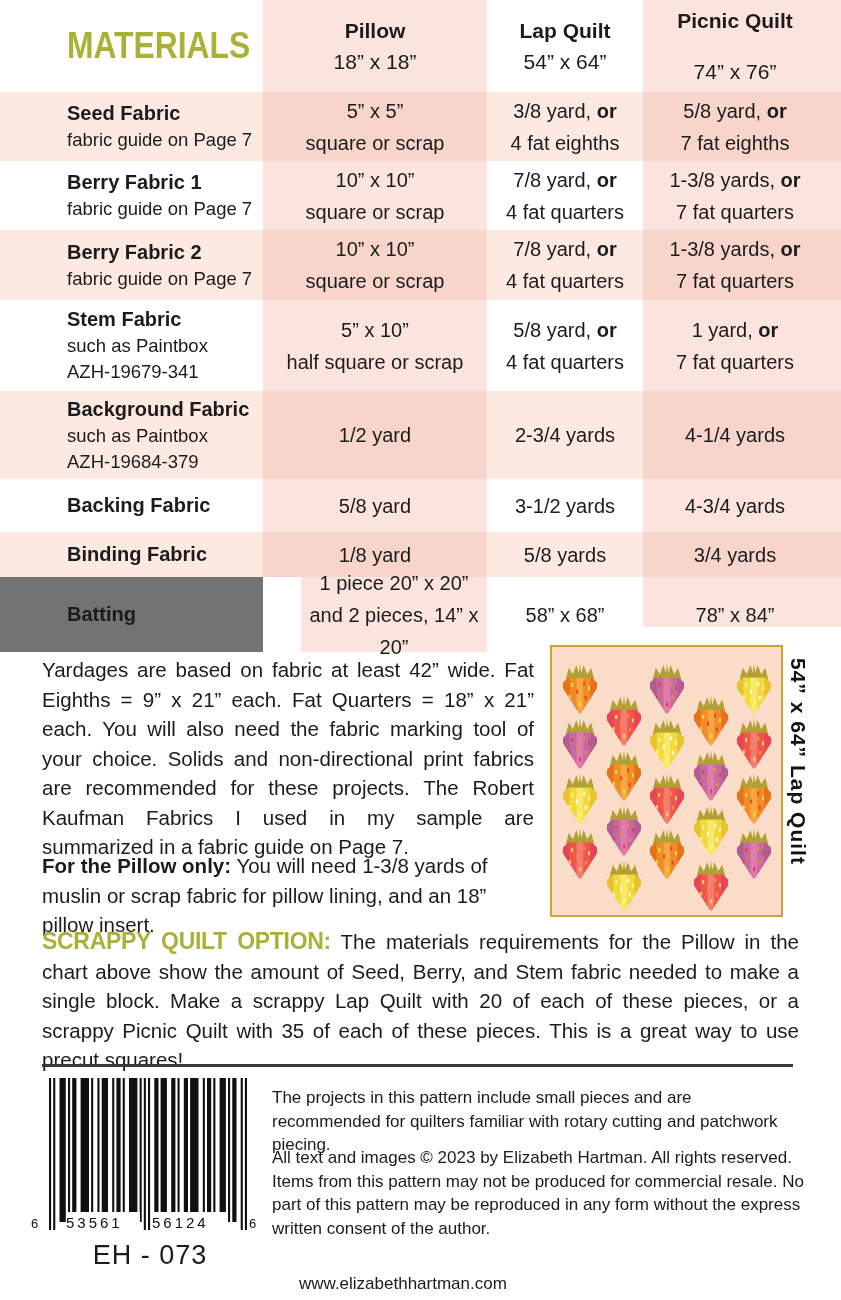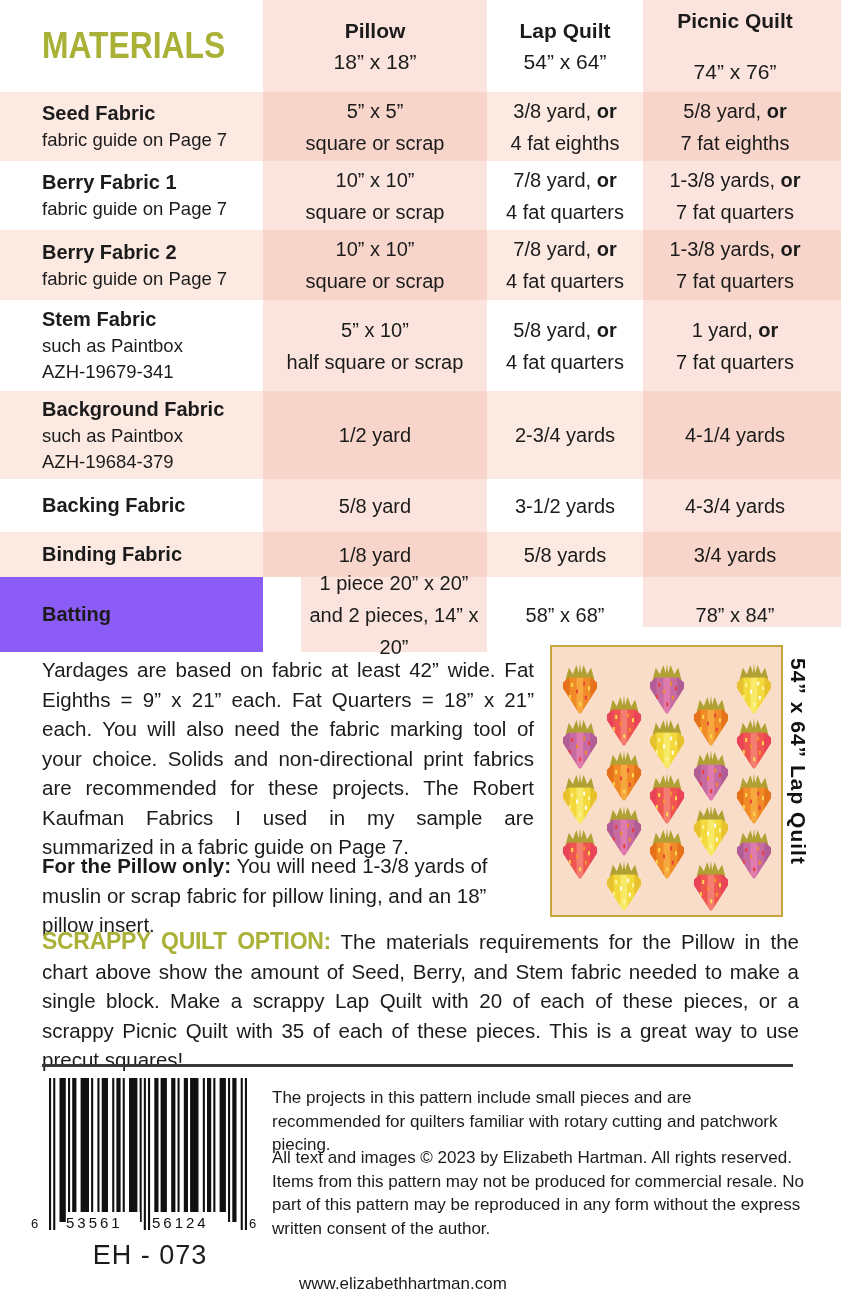--- a/index.html
+++ b/index.html
@@ -5,21 +5,21 @@
   html,body{margin:0;padding:0;background:#fff;}
   .page{position:relative;width:841px;height:1300px;background:#ffffff;overflow:hidden;
         font-family:"Liberation Sans",sans-serif;color:#1b1b1b;}
 
   
   #materials-table{position:absolute;left:0;top:0;width:841px;height:652px;display:grid;
      grid-template-columns:263px 224px 156px 198px;
      grid-template-rows:92px 69px 69px 70px 91px 88px 53px 45px 75px;}
   .cell{display:flex;flex-direction:column;justify-content:center;align-items:center;
         text-align:center;font-size:20px;line-height:32px;}
-  .cell.first{align-items:flex-start;text-align:left;padding-left:42px;}
+  .cell.first{align-items:flex-start;text-align:left;padding-left:67px;}
   .cell .row-title{font-weight:bold;font-size:20px;line-height:27px;}
   .cell .row-sub{font-size:18.5px;line-height:26px;}
   .cell .val b{font-weight:bold;}
   .head-name{font-weight:bold;font-size:21px;line-height:31px;}
   .head-size{font-size:21px;line-height:31px;}
   .materials-title{display:inline-block;font-weight:bold;font-size:37px;color:#A9B137;
         letter-spacing:0px;transform:scaleX(.86);transform-origin:left center;}
 
   
   .para{position:absolute;font-size:20.5px;line-height:29.5px;color:#1b1b1b;}
@@ -167,21 +167,21 @@
       </div>
       <div class="cell" style="background: rgb(247, 213, 202);">
         <div class="val">1/8 yard</div>
       </div>
       <div class="cell" style="background: rgb(252, 233, 226);">
         <div class="val">5/8 yards</div>
       </div>
       <div class="cell" style="padding-right: 14px; background: rgb(247, 213, 202);">
         <div class="val">3/4 yards</div>
       </div>
-      <div class="cell first" style="background: #8b5cf6;">
+      <div class="cell first" style="background: #737373;">
         <div class="row-title">Batting</div>
       </div>
       <div class="cell" style="background: rgb(251, 228, 221); margin-left: 38px;">
         <div class="val">1 piece 20” x 20”</div>
         <div class="val">and 2 pieces, 14” x 20”</div>
       </div>
       <div class="cell" style="background: rgb(255, 255, 255);">
         <div class="val">58” x 68”</div>
       </div>
       <div class="cell" style="padding-right: 14px; background: linear-gradient(rgb(251, 228, 221) 0px, rgb(251, 228, 221) 67%, rgb(255, 255, 255) 67%);">

